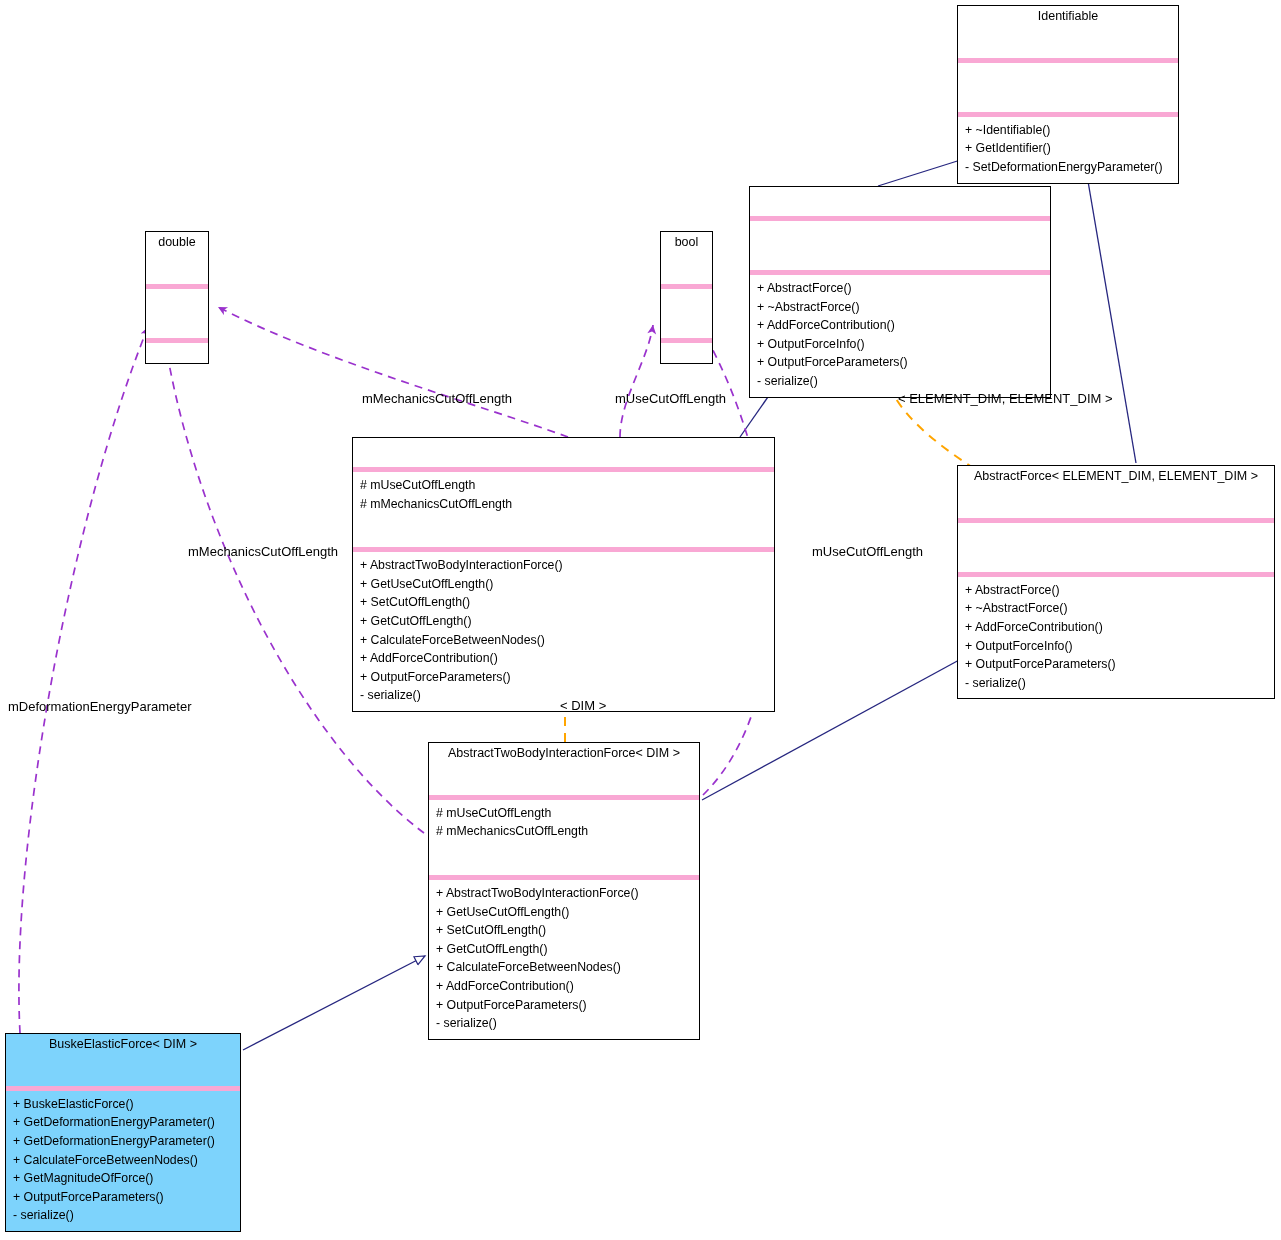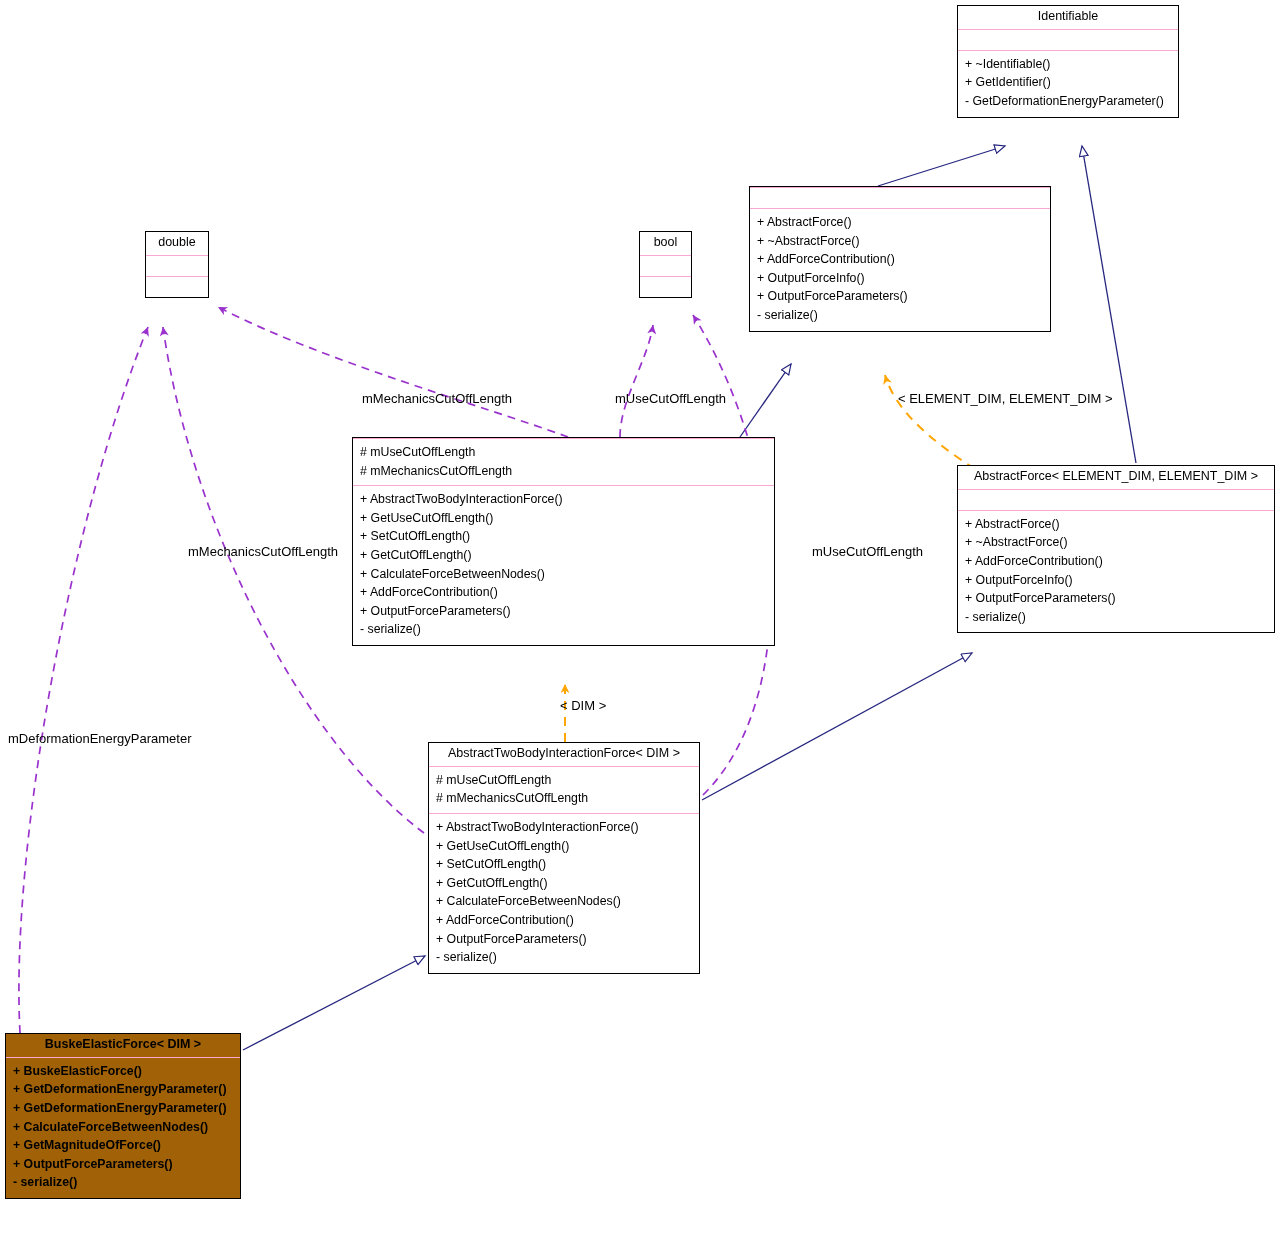--- a/index.html
+++ b/index.html
@@ -2,23 +2,23 @@
 <html><head>
 <meta charset="utf-8">
 <style>
   html,body{margin:0;padding:0;background:#ffffff;}
   body{width:1281px;height:1240px;font-family:"Liberation Sans",sans-serif;}
   #canvas{position:relative;width:1281px;height:1240px;overflow:hidden;background:#fff;border-radius:18px;}
 
   svg.edges{position:absolute;left:0;top:0;width:1281px;height:1240px;pointer-events:none;}
 
   .uml-class{position:absolute;border:1px solid #000;background:#fff;box-sizing:border-box;}
-  .uml-class.filled{background:#a16207;font-weight:bold;}
+  .uml-class.filled{background:#7dd3fc;}
   .uml-title{text-align:center;font-size:12.5px;color:#000;padding:4px 6px 5px 6px;white-space:nowrap;line-height:1.1;}
-  .uml-sep{border-top:1px solid #f9a8d4;}
+  .uml-sep{border-top:5px solid #f9a8d4;margin-top:29px;}
   .uml-attrs{padding:4px 7px 5px 7px;min-height:18px;}
   .uml-ops{padding:4px 7px 6px 7px;}
   .uml-row{font-size:12.3px;color:#000;line-height:18.6px;white-space:nowrap;}
   .uml-attrs.empty{height:20px;padding:0;}
 
   .edge-label{position:absolute;font-size:13px;color:#000;white-space:nowrap;line-height:14px;}
 </style>
 </head>
 <body>
 
@@ -61,31 +61,31 @@
 
     <path d="M 703 795 C 800 700 790 470 693 315" stroke="#9a32cd" stroke-width="1.7" stroke-dasharray="8,6" fill="none" marker-end="url(#purpleArrow)"></path>
   </svg>
 
   <div class="uml-class" style="left:957px;top:5px;width:222px;">
     <div class="uml-title">Identifiable</div>
     <div class="uml-sep uml-attrs empty"></div>
     <div class="uml-sep uml-ops">
       <div class="uml-row">+ ~Identifiable()</div>
       <div class="uml-row">+ GetIdentifier()</div>
-      <div class="uml-row">- GetDeformationEnergyParameter()</div>
+      <div class="uml-row">- SetDeformationEnergyParameter()</div>
     </div>
   </div>
 
   <div class="uml-class" style="left:145px;top:231px;width:64px;">
     <div class="uml-title">double</div>
     <div class="uml-sep uml-attrs empty"></div>
     <div class="uml-sep uml-attrs empty"></div>
   </div>
 
-  <div class="uml-class" style="left:639px;top:231px;width:53px;">
+  <div class="uml-class" style="left:660px;top:231px;width:53px;">
     <div class="uml-title">bool</div>
     <div class="uml-sep uml-attrs empty"></div>
     <div class="uml-sep uml-attrs empty"></div>
   </div>
 
   <div class="uml-class" style="left:749px;top:186px;width:302px;">
     <div class="uml-sep uml-attrs empty"></div>
     <div class="uml-sep uml-ops">
       <div class="uml-row">+ AbstractForce()</div>
       <div class="uml-row">+ ~AbstractForce()</div>
@@ -154,17 +154,17 @@
       <div class="uml-row">+ GetMagnitudeOfForce()</div>
       <div class="uml-row">+ OutputForceParameters()</div>
       <div class="uml-row">- serialize()</div>
     </div>
   </div>
 
   <div class="edge-label" style="left:362px;top:392px;">mMechanicsCutOffLength</div>
   <div class="edge-label" style="left:615px;top:392px;">mUseCutOffLength</div>
   <div class="edge-label" style="left:188px;top:545px;">mMechanicsCutOffLength</div>
   <div class="edge-label" style="left:812px;top:545px;">mUseCutOffLength</div>
-  <div class="edge-label" style="left:8px;top:700px;margin-top:32px;">mDeformationEnergyParameter</div>
+  <div class="edge-label" style="left:8px;top:700px;">mDeformationEnergyParameter</div>
   <div class="edge-label" style="left:898px;top:392px;">&lt; ELEMENT_DIM, ELEMENT_DIM &gt;</div>
   <div class="edge-label" style="left:560px;top:699px;">&lt; DIM &gt;</div>
 
 </div>
 
 </body></html>

